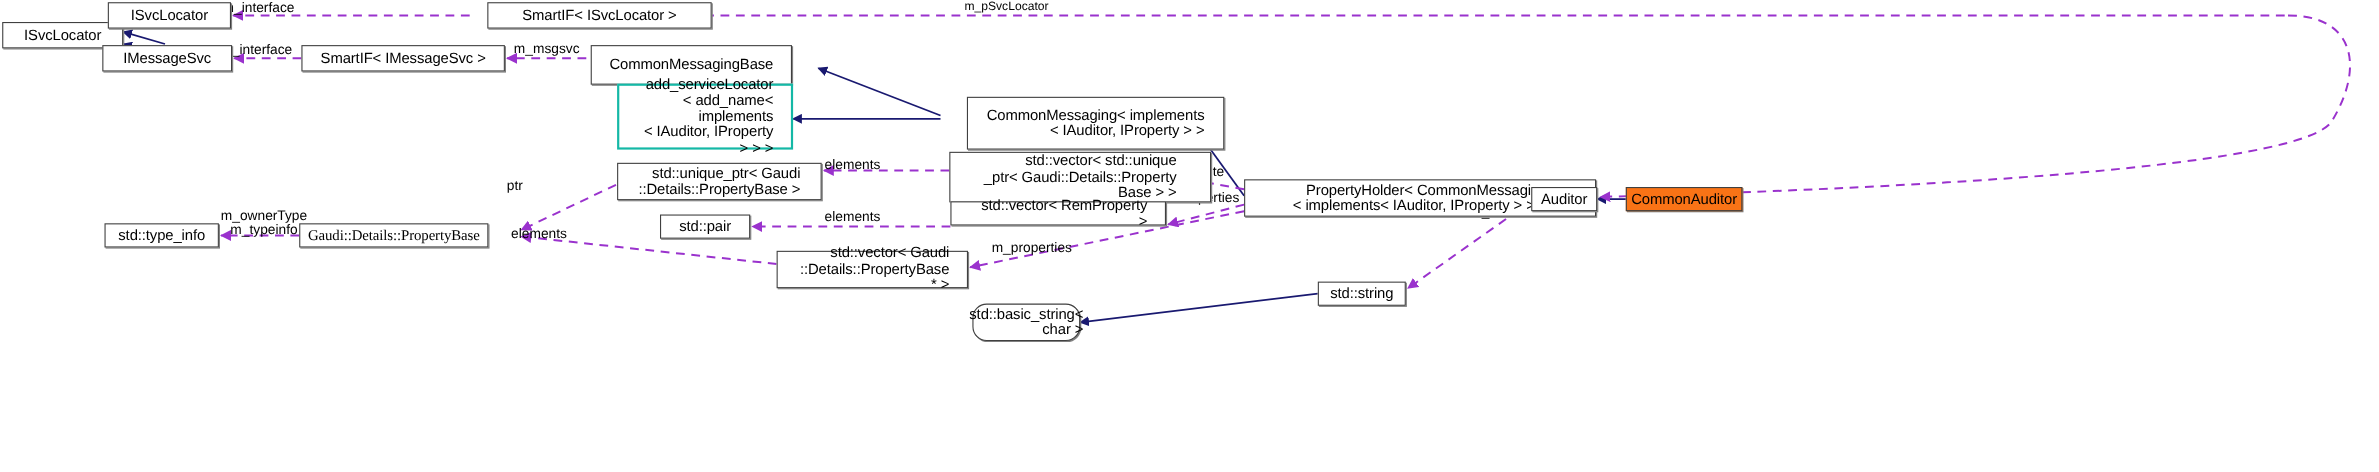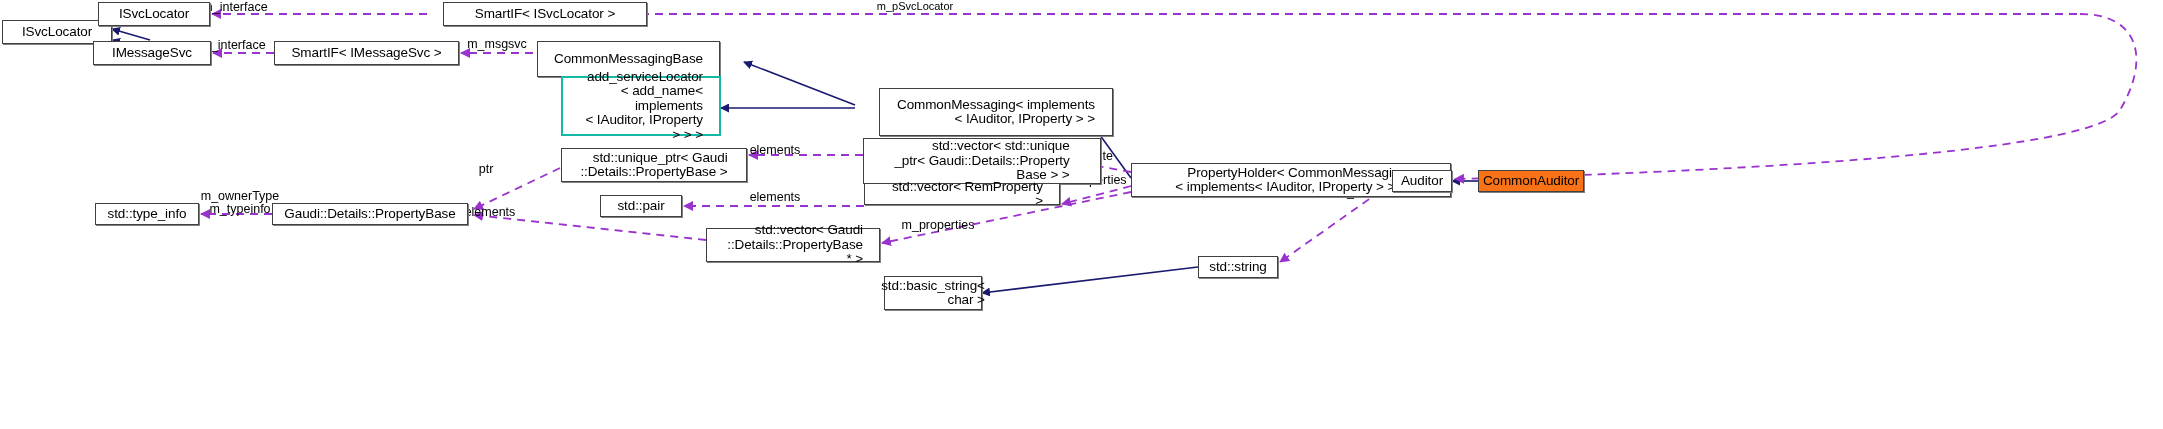--- a/index.html
+++ b/index.html
@@ -125,40 +125,40 @@
       <div class="node solid" style="left: 855px; top: 88px; width: 234px; height: 48px; margin-left: 24px;">CommonMessaging&lt; implements
 &lt; IAuditor, IProperty &gt; &gt;</div>
       <div class="node solid" style="left: 561px; top: 148px; width: 186px; height: 34px;">std::unique_ptr&lt; Gaudi
 ::Details::PropertyBase &gt;</div>
       <div class="node solid" style="left: 863px; top: 138px; width: 238px; height: 46px;">std::vector&lt; std::unique
 _ptr&lt; Gaudi::Details::Property
 Base &gt; &gt;</div>
       <div class="node solid" style="left: 600px; top: 195px; width: 82px; height: 22px;">std::pair</div>
       <div class="node solid" style="left: 864px; top: 183px; width: 196px; height: 22px;">std::vector&lt; RemProperty &gt;</div>
       <div class="node solid" style="left: 95px; top: 203px; width: 104px; height: 22px;">std::type_info</div>
-      <div class="node solid" style="left: 272px; top: 203px; width: 196px; height: 22px;">Gaudi::Details::PropertyBase</div>
+      <div class="node solid" style="left: 272px; top: 203px; width: 172px; height: 22px; font-family: Liberation Serif, serif;">Gaudi::Details::PropertyBase</div>
       <div class="node solid" style="left: 706px; top: 228px; width: 174px; height: 34px;">std::vector&lt; Gaudi
 ::Details::PropertyBase * &gt;</div>
       <div class="node solid" style="left: 1131px; top: 163px; width: 320px; height: 34px;">PropertyHolder&lt; CommonMessaging
 &lt; implements&lt; IAuditor, IProperty &gt; &gt; &gt;</div>
-      <div class="node solid" style="left: 884px; top: 276px; width: 98px; height: 34px;">std::basic_string&lt;
+      <div class="node solid" style="left: 884px; top: 276px; width: 98px; height: 34px; border-radius: 13px;">std::basic_string&lt;
 char &gt;</div>
       <div class="node solid" style="left: 1198px; top: 256px; width: 80px; height: 22px;">std::string</div>
       <div class="node solid" style="left: 1392px; top: 170px; width: 60px; height: 22px;">Auditor</div>
       <div class="node highlight" style="left: 1478px; top: 170px; width: 106px; height: 22px;">CommonAuditor</div>
     </div>
   <div id="labels">
       <div class="edge-label" style="left: 190px; top: 1px; width: 90px;">m_interface</div>
       <div class="edge-label" style="left: 188px; top: 39px; width: 90px;">m_interface</div>
       <div class="edge-label small" style="left: 860px; top: 0px; width: 110px;">m_pSvcLocator</div>
       <div class="edge-label" style="left: 457px; top: 38px; width: 80px;">m_msgsvc</div>
       <div class="edge-label" style="left: 740px; top: 144px; width: 70px;">elements</div>
       <div class="edge-label" style="left: 740px; top: 191px; width: 70px;">elements</div>
       <div class="edge-label" style="left: 455px; top: 206px; width: 70px;">elements</div>
-      <div class="edge-label" style="left: 466px; top: 163px; width: 40px;">ptr</div>
+      <div class="edge-label" style="left: 448px; top: 163px; width: 40px;">ptr</div>
       <div class="edge-label" style="left: 190px; top: 190px; width: 100px;">m_ownerType
 m_typeinfo</div>
       <div class="edge-label" style="left: 1038px; top: 150px; width: 88px;">m_todelete</div>
       <div class="edge-label" style="left: 1000px; top: 174px; width: 140px;">m_remoteProperties</div>
       <div class="edge-label" style="left: 888px; top: 219px; width: 100px;">m_properties</div>
       <div class="edge-label" style="left: 1330px; top: 186px; width: 62px;">m_name</div>
     </div>
 
 </div>
 

